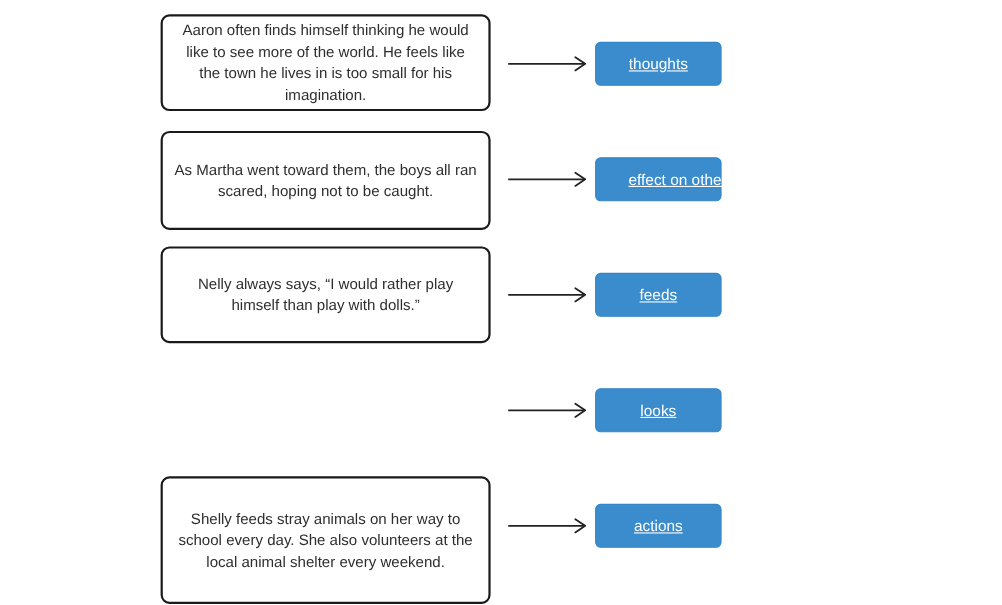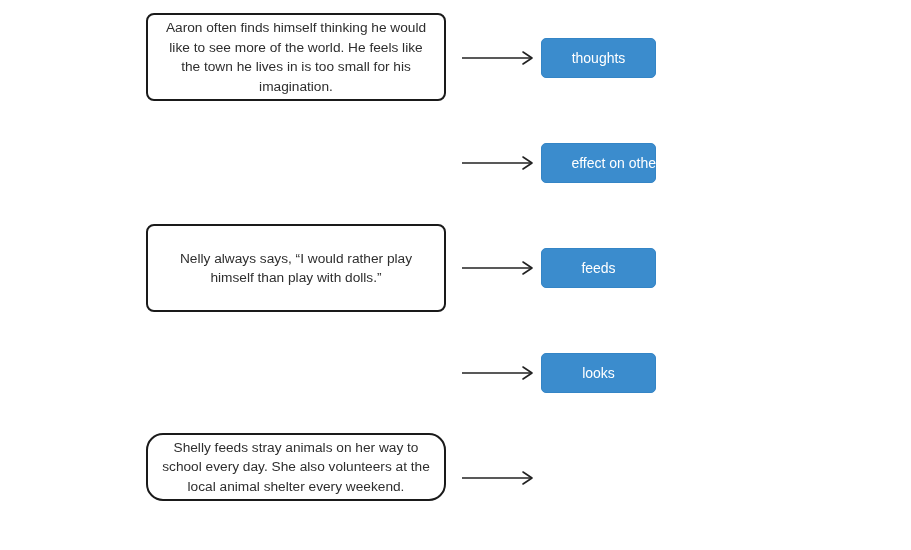--- a/index.html
+++ b/index.html
@@ -51,27 +51,28 @@
     border-radius: 5px;
     color: #ffffff;
     font-size: 14px;
     font-family: "Liberation Sans", "DejaVu Sans", sans-serif;
     display: flex;
     align-items: center;
     justify-content: center;
     cursor: pointer;
     white-space: nowrap;
     padding: 0 2px;
+    text-decoration: underline;
   }
   
   .box-0 { top: 13px;  height: 88px; }
   .box-1 { top: 119px; height: 90px; }
   .box-2 { top: 224px; height: 88px; }
   .box-3 { top: 327px; height: 92px; }
-  .box-4 { top: 433px; height: 68px; border-radius: 17px; }
+  .box-4 { top: 433px; height: 116px; }
   .arrow-0 { top: 50px; }
   .arrow-1 { top: 155px; }
   .arrow-2 { top: 260px; }
   .arrow-3 { top: 365px; }
   .arrow-4 { top: 470px; }
   .btn-0 { top: 38px; }
   .btn-1 { top: 143px; padding-left: 44px; }
   .btn-2 { top: 248px; }
   .btn-3 { top: 353px; }
   .btn-4 { top: 458px; }
@@ -85,20 +86,23 @@
     <div class="statement-text">Aaron often finds himself thinking he would like to see more of the world. He feels like the town he lives in is too small for his imagination.</div>
   </div>
   <div class="connector arrow-0">
     <svg width="78" height="16" viewBox="0 0 78 16">
       <line x1="1" y1="8" x2="70" y2="8" stroke="#222222" stroke-width="1.6"></line>
       <polyline points="62,2 71,8 62,14" fill="none" stroke="#222222" stroke-width="1.6" stroke-linecap="round" stroke-linejoin="round"></polyline>
     </svg>
   </div>
   <div class="label-button btn-0">thoughts</div>
 
+  <div class="statement-box box-1">
+    <div class="statement-text">As Martha went toward them, the boys all ran scared, hoping not to be caught.</div>
+  </div>
   <div class="connector arrow-1">
     <svg width="78" height="16" viewBox="0 0 78 16">
       <line x1="1" y1="8" x2="70" y2="8" stroke="#222222" stroke-width="1.6"></line>
       <polyline points="62,2 71,8 62,14" fill="none" stroke="#222222" stroke-width="1.6" stroke-linecap="round" stroke-linejoin="round"></polyline>
     </svg>
   </div>
   <div class="label-button btn-1">effect on others</div>
 
   <div class="statement-box box-2">
     <div class="statement-text">Nelly always says, “I would rather play himself than play with dolls.”</div>
@@ -121,14 +125,15 @@
 
   <div class="statement-box box-4">
     <div class="statement-text">Shelly feeds stray animals on her way to school every day. She also volunteers at the local animal shelter every weekend.</div>
   </div>
   <div class="connector arrow-4">
     <svg width="78" height="16" viewBox="0 0 78 16">
       <line x1="1" y1="8" x2="70" y2="8" stroke="#222222" stroke-width="1.6"></line>
       <polyline points="62,2 71,8 62,14" fill="none" stroke="#222222" stroke-width="1.6" stroke-linecap="round" stroke-linejoin="round"></polyline>
     </svg>
   </div>
+  <div class="label-button btn-4">actions</div>
 
 </div>
 
 </body></html>

